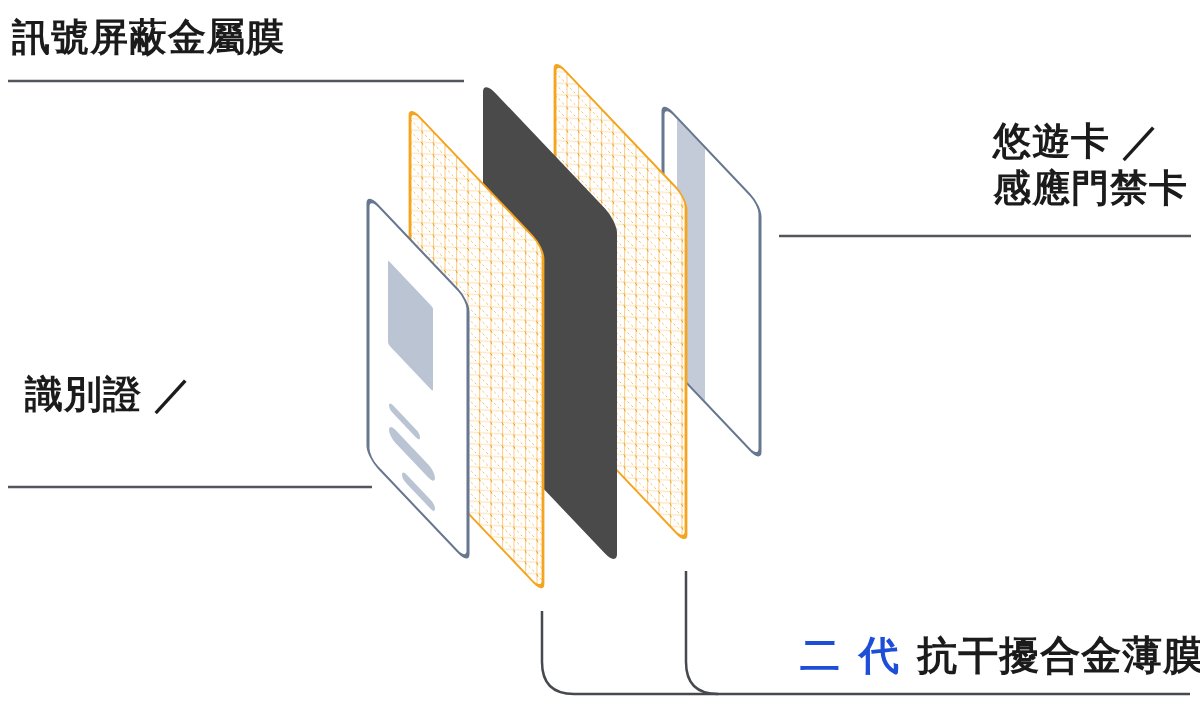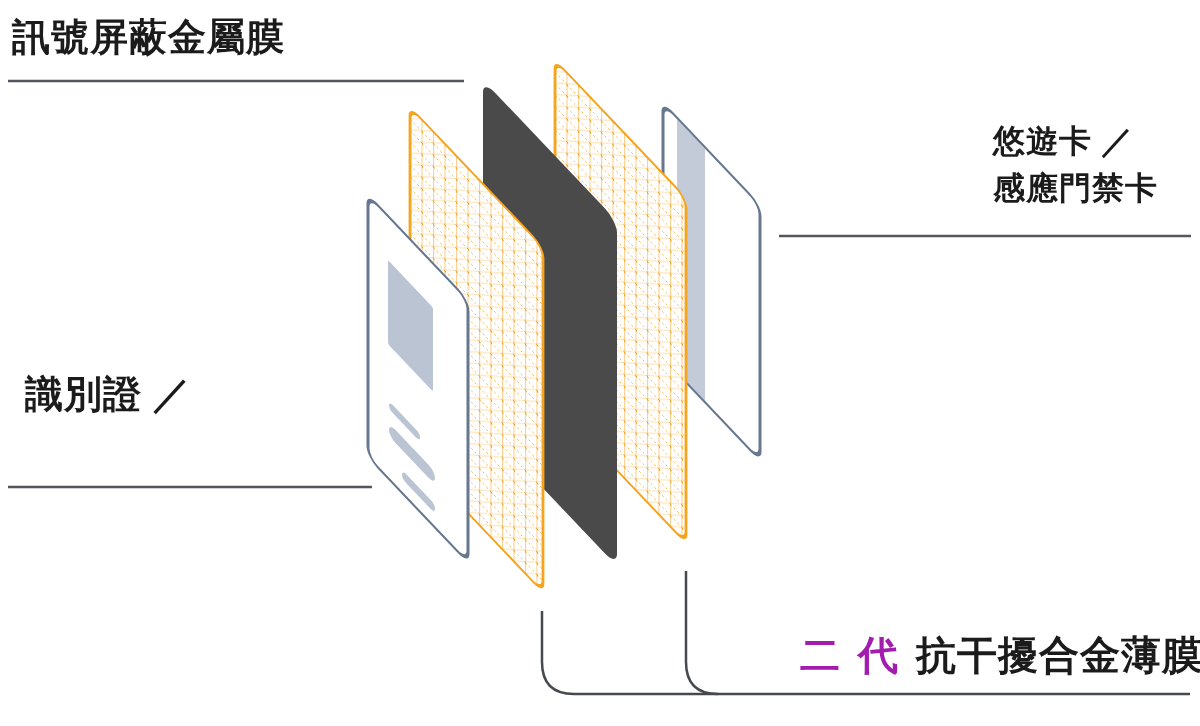--- a/index.html
+++ b/index.html
@@ -8,21 +8,20 @@
     background: #ffffff;
     width: 1200px;
     height: 726px;
     overflow: hidden;
     font-family: "Liberation Sans", sans-serif;
   }
   .stage {
     position: relative;
     width: 1108px;
     height: 726px;
-    font-family: Liberation Serif, serif;
   }
   .stage > svg {
     position: absolute;
     left: 0;
     top: 0;
   }
   .label {
     position: absolute;
     font-weight: 700;
     color: #1b1b1b;
@@ -36,30 +35,30 @@
   }
   .label-idcard {
     left: 25px;
     top: 371px;
     font-size: 38px;
     line-height: 47px;
   }
   .label-easycard {
     left: 993px;
     top: 118px;
-    font-size: 32px;
+    font-size: 38px;
     line-height: 47px;
   }
   .label-gen2 {
     left: 800px;
     top: 628px;
     font-size: 40px;
   }
   .gen2-prefix {
-    color: #a21caf;
+    color: #1d4ed8;
     margin-right: 14px;
     letter-spacing: 4px;
   }
   .gen2-name {
     color: #1b1b1b;
   }
 </style>
 </head>
 <body>
 

